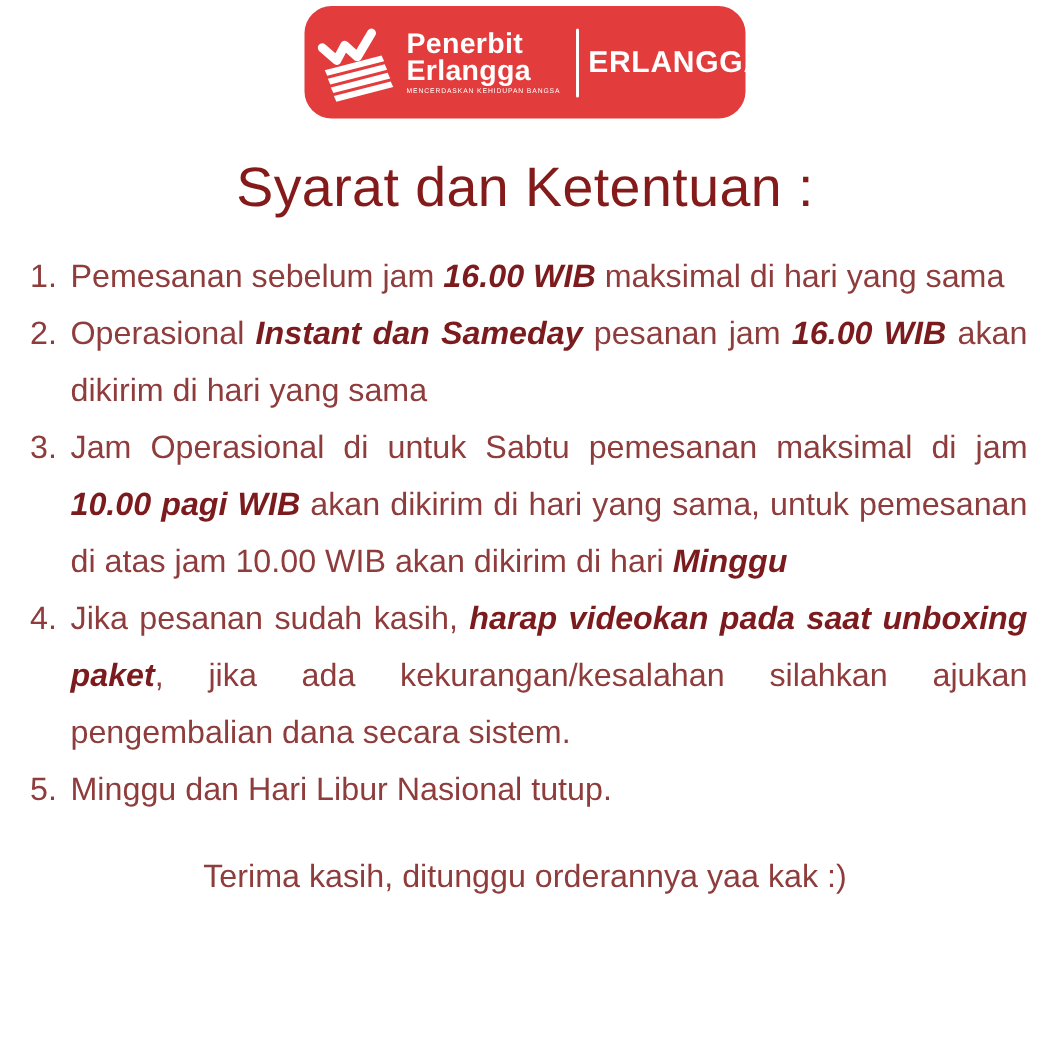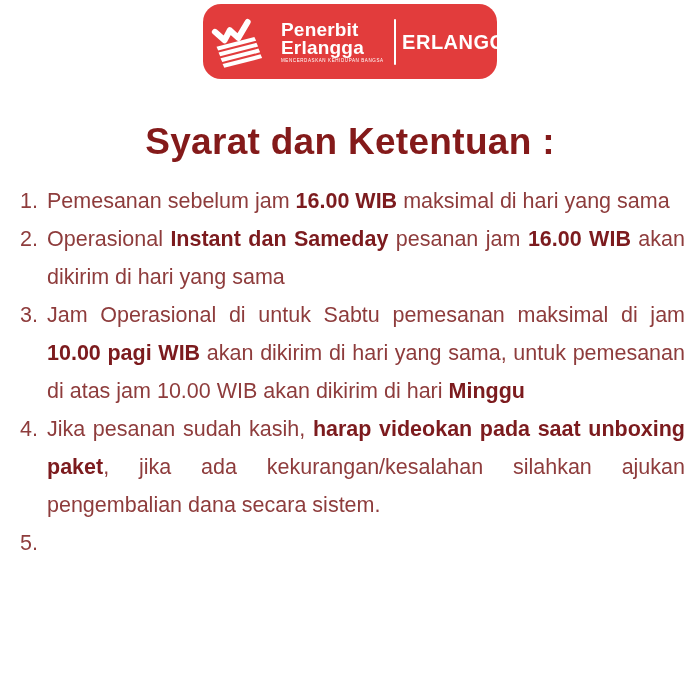--- a/index.html
+++ b/index.html
@@ -18,35 +18,35 @@
   
   .banner{
     width:294px;height:75px;margin:4px auto 0;
     background:var(--banner-red);
     border-radius:18px;
     display:flex;align-items:center;
     padding:0 14px 0 8px;
   }
   .logo{display:flex;align-items:center;}
   .books{width:54px;height:52px;display:block;flex:0 0 auto;}
-  .logo-text{color:var(--white);margin-left:16px;}
+  .logo-text{color:var(--white);margin-left:6px;}
   .logo-name{font-size:19px;font-weight:700;line-height:18px;letter-spacing:0.2px;}
   .tagline{font-size:4.5px;font-weight:400;letter-spacing:0.6px;margin-top:1px;white-space:nowrap;}
   .divider{width:2.5px;height:46px;background:var(--white);border-radius:2px;margin:0 6px 0 10px;flex:0 0 auto;}
   .store{flex:1;text-align:center;color:var(--white);font-weight:700;}
   .store div{font-size:20px;line-height:24px;letter-spacing:0.5px;}
 
   
   h1{
     text-align:center;
     color:var(--title-color);
     font-size:37px;
-    font-weight:700;
+    font-weight:400;
     letter-spacing:0.3px;
-    margin-top:42px;
+    margin-top:25px;
   }
 
   
   .terms{
     list-style:none;
     margin:19px 15px 0 20px;
     color:var(--body-color);
     font-size:21.5px;
     line-height:38px;
   }
@@ -55,20 +55,21 @@
     padding-left:27px;
     text-align:justify;
   }
   .term .num{
     position:absolute;
     left:0;top:0;
   }
   .term .b{
     font-weight:700;
     color:var(--bold-color);
+    font-style:italic;
   }
 
   
   .footer-note{
     text-align:center;
     color:var(--body-color);
     font-size:21.5px;
     margin-top:27px;
   }
 </style>
@@ -100,17 +101,18 @@
     </div>
   </header>
 
   <h1>Syarat dan Ketentuan :</h1>
 
   <ol class="terms" id="terms-list">
       <li class="term"><span class="num">1.</span><span>Pemesanan sebelum jam </span><span class="b">16.00 WIB</span><span> maksimal di hari yang sama</span></li>
       <li class="term"><span class="num">2.</span><span>Operasional </span><span class="b">Instant dan Sameday</span><span> pesanan jam </span><span class="b">16.00 WIB</span><span> akan dikirim di hari yang sama</span></li>
       <li class="term"><span class="num">3.</span><span>Jam Operasional di untuk Sabtu pemesanan maksimal di jam </span><span class="b">10.00 pagi WIB</span><span> akan dikirim di hari yang sama, untuk pemesanan di atas jam 10.00 WIB akan dikirim di hari </span><span class="b">Minggu</span></li>
       <li class="term"><span class="num">4.</span><span>Jika pesanan sudah kasih, </span><span class="b">harap videokan pada saat unboxing paket</span><span>, jika ada kekurangan/kesalahan silahkan ajukan pengembalian dana secara sistem.</span></li>
-      <li class="term"><span class="num">5.</span></li>
+      <li class="term"><span class="num">5.</span><span>Minggu dan Hari Libur Nasional tutup.</span></li>
     </ol>
 
+  <p class="footer-note">Terima kasih, ditunggu orderannya yaa kak :)</p>
 
 </div>
 
 </body></html>

